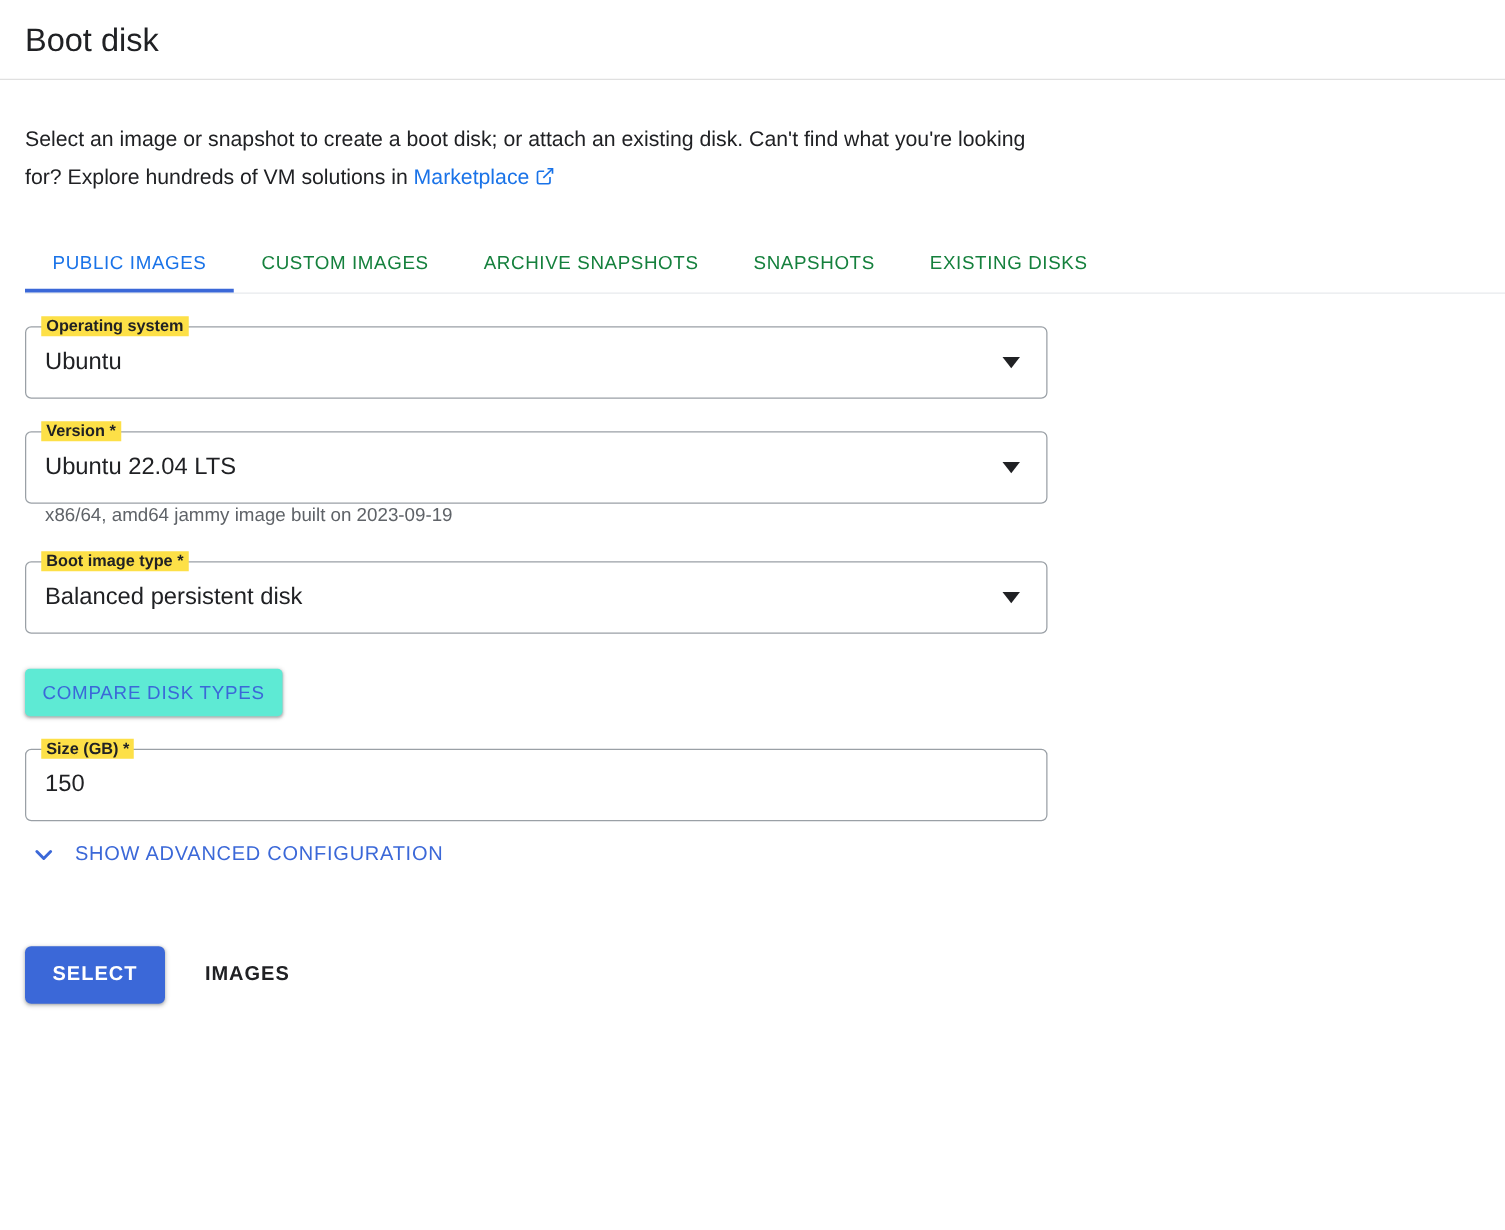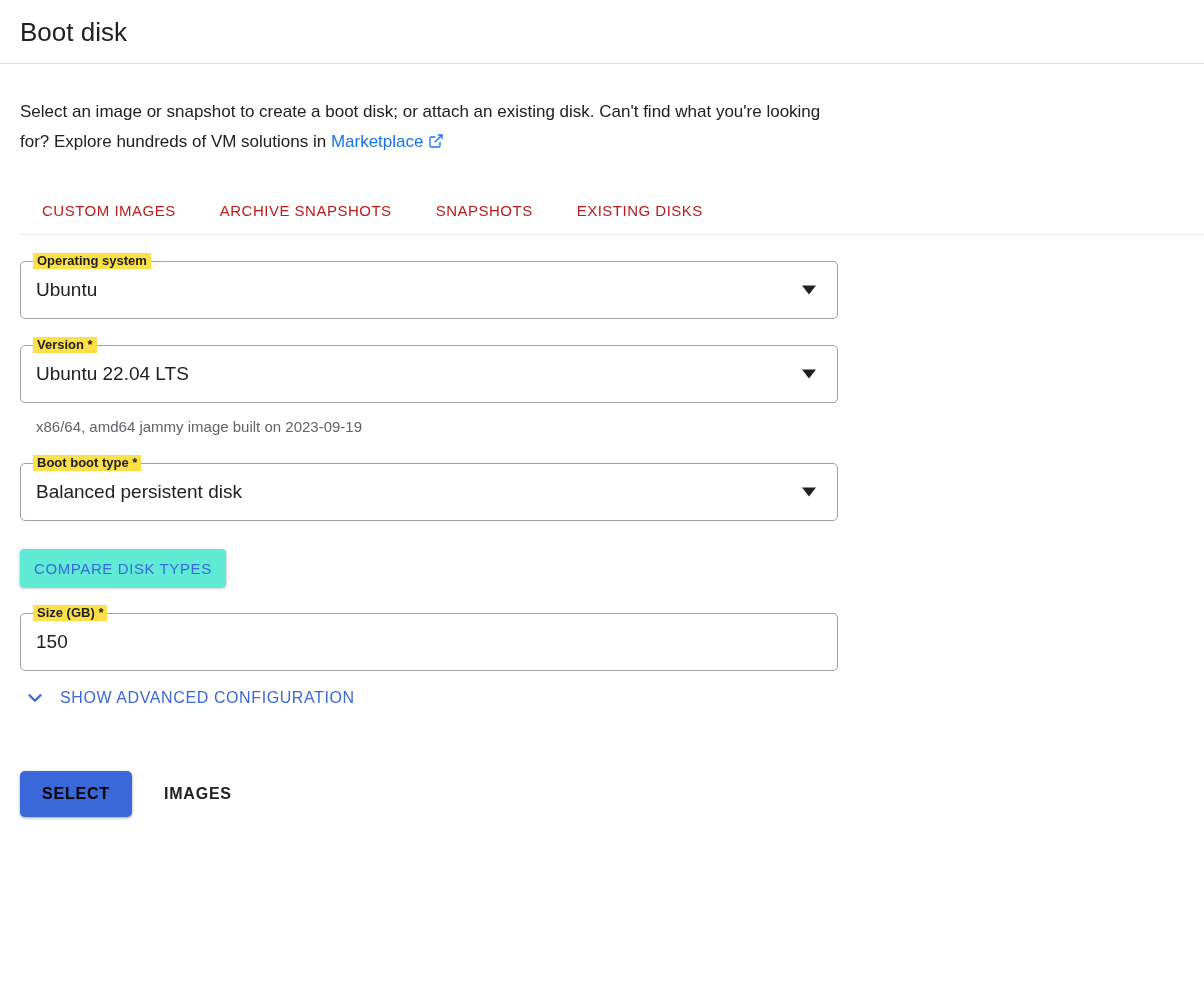--- a/index.html
+++ b/index.html
@@ -74,21 +74,21 @@
     left: 0;
     right: -20px;
     bottom: 0;
     height: 1px;
     background: #e8eaed;
   }
   .tab {
     font-size: 15px;
     font-weight: 500;
     letter-spacing: 0.5px;
-    color: #b91c1c;
+    color: #15803d;
     text-transform: none;
     cursor: pointer;
     padding: 0 22px;
     height: 48px;
     display: flex;
     align-items: center;
     position: relative;
     white-space: nowrap;
   }
   .tab:first-child { padding-left: 22px; }
@@ -154,21 +154,21 @@
     transform: translateY(-50%);
     width: 0;
     height: 0;
     border-left: 7px solid transparent;
     border-right: 7px solid transparent;
     border-top: 9px solid #202124;
     z-index: 1;
     cursor: pointer;
   }
   .helper-text {
-    margin-top: 14px;
+    margin-top: 0;
     margin-left: 16px;
     font-size: 15px;
     color: #5f6368;
     line-height: 20px;
   }
 
   
   .raised-btn {
     display: inline-flex;
     align-items: center;
@@ -213,21 +213,21 @@
   .actions {
     display: flex;
     align-items: center;
     margin-top: 62px;
     gap: 16px;
   }
   .btn-primary {
     height: 46px;
     padding: 0 22px;
     background: #3b68d8;
-    color: #000000;
+    color: #ffffff;
     border: none;
     border-radius: 5px;
     font-size: 16px;
     font-weight: bold;
     letter-spacing: 0.8px;
     font-family: "Liberation Sans", sans-serif;
     cursor: pointer;
     box-shadow: 0 1px 2px 0 rgba(60,64,67,.30), 0 1px 3px 1px rgba(60,64,67,.15);
   }
   .btn-text {
@@ -259,20 +259,23 @@
     <div class="description">
       <span>Select an image or snapshot to create a boot disk; or attach an existing disk. Can't find what you're looking for? Explore hundreds of VM solutions in </span><a class="link">Marketplace</a><span class="ext-icon"><svg width="16" height="16" viewBox="0 0 24 24" fill="none" stroke="#1a73e8" stroke-width="2">
             <path d="M18 13v6a2 2 0 0 1-2 2H5a2 2 0 0 1-2-2V8a2 2 0 0 1 2-2h6"></path>
             <path d="M15 3h6v6"></path>
             <path d="M10 14L21 3"></path>
           </svg></span>
     </div>
 
     
     <div class="tabs">
+      <div class="tab active">
+        <span>PUBLIC IMAGES</span>
+      </div>
       <div class="tab">
         <span>CUSTOM IMAGES</span>
       </div>
       <div class="tab">
         <span>ARCHIVE SNAPSHOTS</span>
       </div>
       <div class="tab">
         <span>SNAPSHOTS</span>
       </div>
       <div class="tab">
@@ -293,21 +296,21 @@
       <div class="field-box"></div>
       <div class="field-label">Version *</div>
       <div class="field-value">Ubuntu 22.04 LTS</div>
       <div class="field-arrow"></div>
     </div>
     <div class="helper-text">x86/64, amd64 jammy image built on 2023-09-19</div>
 
     
     <div class="field">
       <div class="field-box"></div>
-      <div class="field-label">Boot boot type *</div>
+      <div class="field-label">Boot image type *</div>
       <div class="field-value">Balanced persistent disk</div>
       <div class="field-arrow"></div>
     </div>
 
     
     <button class="raised-btn">COMPARE DISK TYPES</button>
 
     
     <div class="field">
       <div class="field-box"></div>

